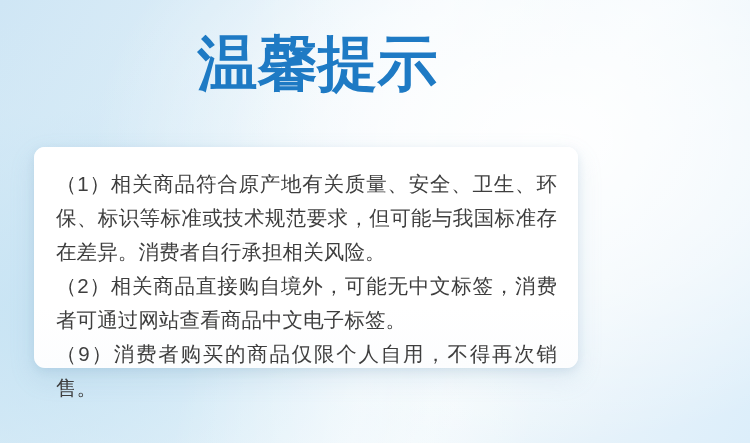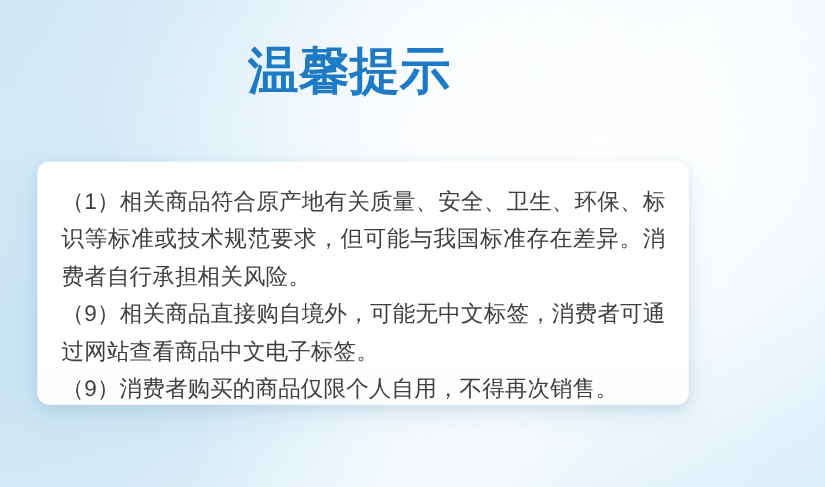--- a/index.html
+++ b/index.html
@@ -35,33 +35,33 @@
     pointer-events: none;
     background: linear-gradient(100deg, rgba(255,255,255,0) 30%, rgba(255,255,255,0.45) 52%, rgba(255,255,255,0) 74%);
   }
 
   .title {
     position: absolute;
     top: 33px;
     left: 0;
     width: 635px;
     text-align: center;
-    font-size: 46px;
+    font-size: 60px;
     line-height: 62px;
     font-weight: 700;
     letter-spacing: 0px;
     color: #1e7ac4;
     z-index: 2;
   }
 
   .notice-card {
     position: absolute;
     left: 34px;
     top: 147px;
-    width: 592px;
+    width: 544px;
     height: 221px;
     box-sizing: border-box;
     padding: 20px 21px 18px 22px;
     background: linear-gradient(180deg, #ffffff 0%, #ffffff 72%, #fcfdfe 100%);
     border-radius: 11px;
     box-shadow:
       0 3px 9px rgba(125, 165, 195, 0.20),
       0 10px 26px rgba(120, 162, 193, 0.16),
       0 1px 0 rgba(255,255,255,0.9) inset;
     z-index: 2;
@@ -88,18 +88,18 @@
 </head>
 <body>
 
 <div class="page">
 
   <div class="title">温馨提示</div>
 
   <div class="notice-card">
     <ul class="notice-list">
       <li class="notice-item">（1）相关商品符合原产地有关质量、安全、卫生、环保、标识等标准或技术规范要求，但可能与我国标准存在差异。消费者自行承担相关风险。</li>
-      <li class="notice-item">（9）相关商品直接购自境外，可能无中文标签，消费者可通过网站查看商品中文电子标签。</li>
+      <li class="notice-item">（2）相关商品直接购自境外，可能无中文标签，消费者可通过网站查看商品中文电子标签。</li>
       <li class="notice-item">（9）消费者购买的商品仅限个人自用，不得再次销售。</li>
     </ul>
   </div>
 
 </div>
 
 </body></html>

